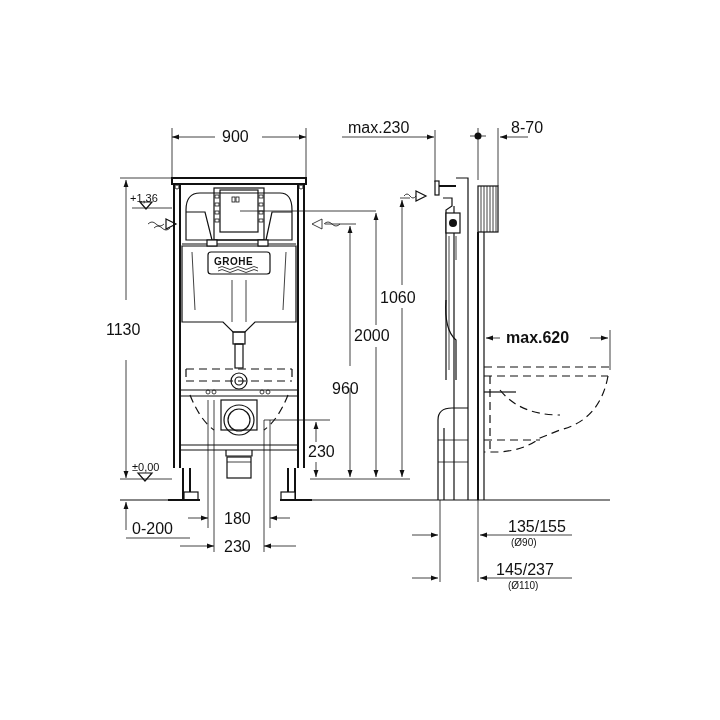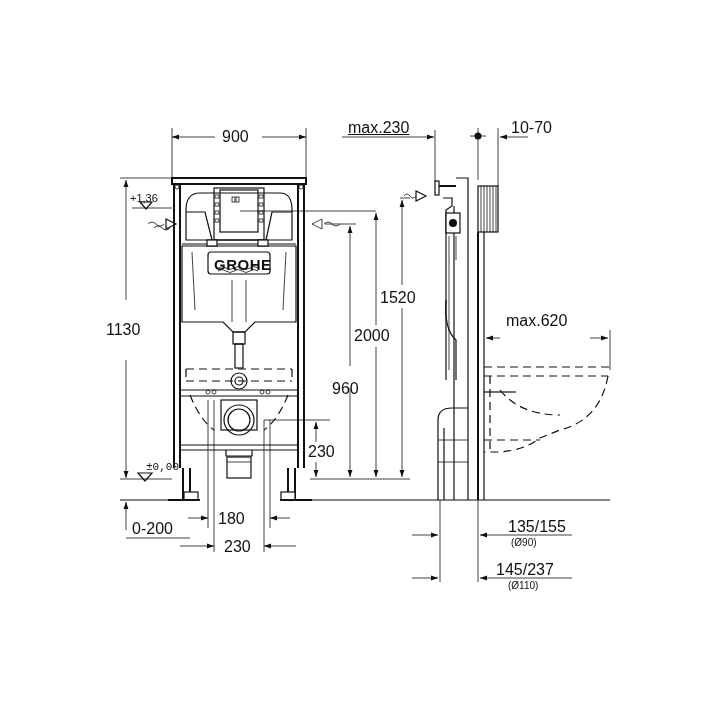--- a/index.html
+++ b/index.html
@@ -7,21 +7,21 @@
   svg { position: absolute; left: 0; top: 0; }
   .ln { stroke: #111; stroke-width: 1.2; fill: none; }
   .th { stroke: #111; stroke-width: 2; fill: none; }
   .tn { stroke: #111; stroke-width: 0.8; fill: none; }
   .ds { stroke: #111; stroke-width: 1.2; fill: none; stroke-dasharray: 8 5; }
   .fl { fill: #111; stroke: none; }
   .wf { fill: #fff; stroke: #111; stroke-width: 1.2; }
   .lbl { position: absolute; font-family: "Liberation Sans", sans-serif; color: #111; font-size: 16px; line-height: 1; white-space: nowrap; }
   .lbl.sm { font-size: 11px; }
   .lbl.xs { font-size: 10px; }
-  .brand { position: absolute; font-family: "Liberation Sans", sans-serif; font-weight: bold; font-size: 15px; letter-spacing: 0.5px; color: #111; }
+  .brand { position: absolute; font-family: "Liberation Sans", sans-serif; font-weight: bold; font-size: 10px; letter-spacing: 0.5px; color: #111; }
 </style>
 </head>
 <body>
 
 <div id="canvas">
 <svg width="720" height="720" viewBox="0 0 720 720">
   <defs>
     <marker id="ar" viewBox="0 0 10 10" refX="10" refY="5" markerWidth="9" markerHeight="9" orient="auto-start-reverse">
       <path d="M0,1.5 L10,5 L0,8.5 Z" fill="#111"></path>
     </marker>
@@ -218,29 +218,29 @@
     <line class="tn" x1="412" y1="578" x2="438" y2="578" marker-end="url(#ar)"></line>
     <line class="tn" x1="572" y1="578" x2="480" y2="578" marker-end="url(#ar)"></line>
   </g>
 </svg>
 
 <div class="brand" style="left:214px;top:256px;">GROHE</div>
 
 <div class="lbl" style="left:222px;top:129px;">900</div>
 <div class="lbl sm" style="left:130px;top:193px;">+1,36</div>
 <div class="lbl" style="left:106px;top:322px;">1130</div>
-<div class="lbl sm" style="left:146px;top:462px;font-family:Liberation Mono, monospace;">±0,00</div>
+<div class="lbl sm" style="left:132px;top:462px;">±0,00</div>
 <div class="lbl" style="left:132px;top:521px;">0-200</div>
-<div class="lbl" style="left:218px;top:511px;">180</div>
+<div class="lbl" style="left:224px;top:511px;">180</div>
 <div class="lbl" style="left:224px;top:539px;">230</div>
 <div class="lbl" style="left:308px;top:444px;">230</div>
 <div class="lbl" style="left:332px;top:369px;margin-top:12px;">960</div>
 <div class="lbl" style="left:354px;top:328px;">2000</div>
-<div class="lbl" style="left:380px;top:290px;">1520</div>
-
-<div class="lbl" style="left:348px;top:120px;text-decoration:underline;">max.230</div>
-<div class="lbl" style="left:511px;top:120px;">10-70</div>
-<div class="lbl" style="left:506px;top:313px;">max.620</div>
+<div class="lbl" style="left:380px;top:290px;">1060</div>
+
+<div class="lbl" style="left:348px;top:120px;">max.230</div>
+<div class="lbl" style="left:511px;top:120px;">8-70</div>
+<div class="lbl" style="left:506px;top:330px;font-weight:bold;">max.620</div>
 <div class="lbl" style="left:496px;top:519px;margin-left:12px;">135/155</div>
 <div class="lbl xs" style="left:511px;top:538px;">(Ø90)</div>
 <div class="lbl" style="left:496px;top:562px;">145/237</div>
 <div class="lbl xs" style="left:508px;top:581px;">(Ø110)</div>
 </div>
 
 </body></html>

